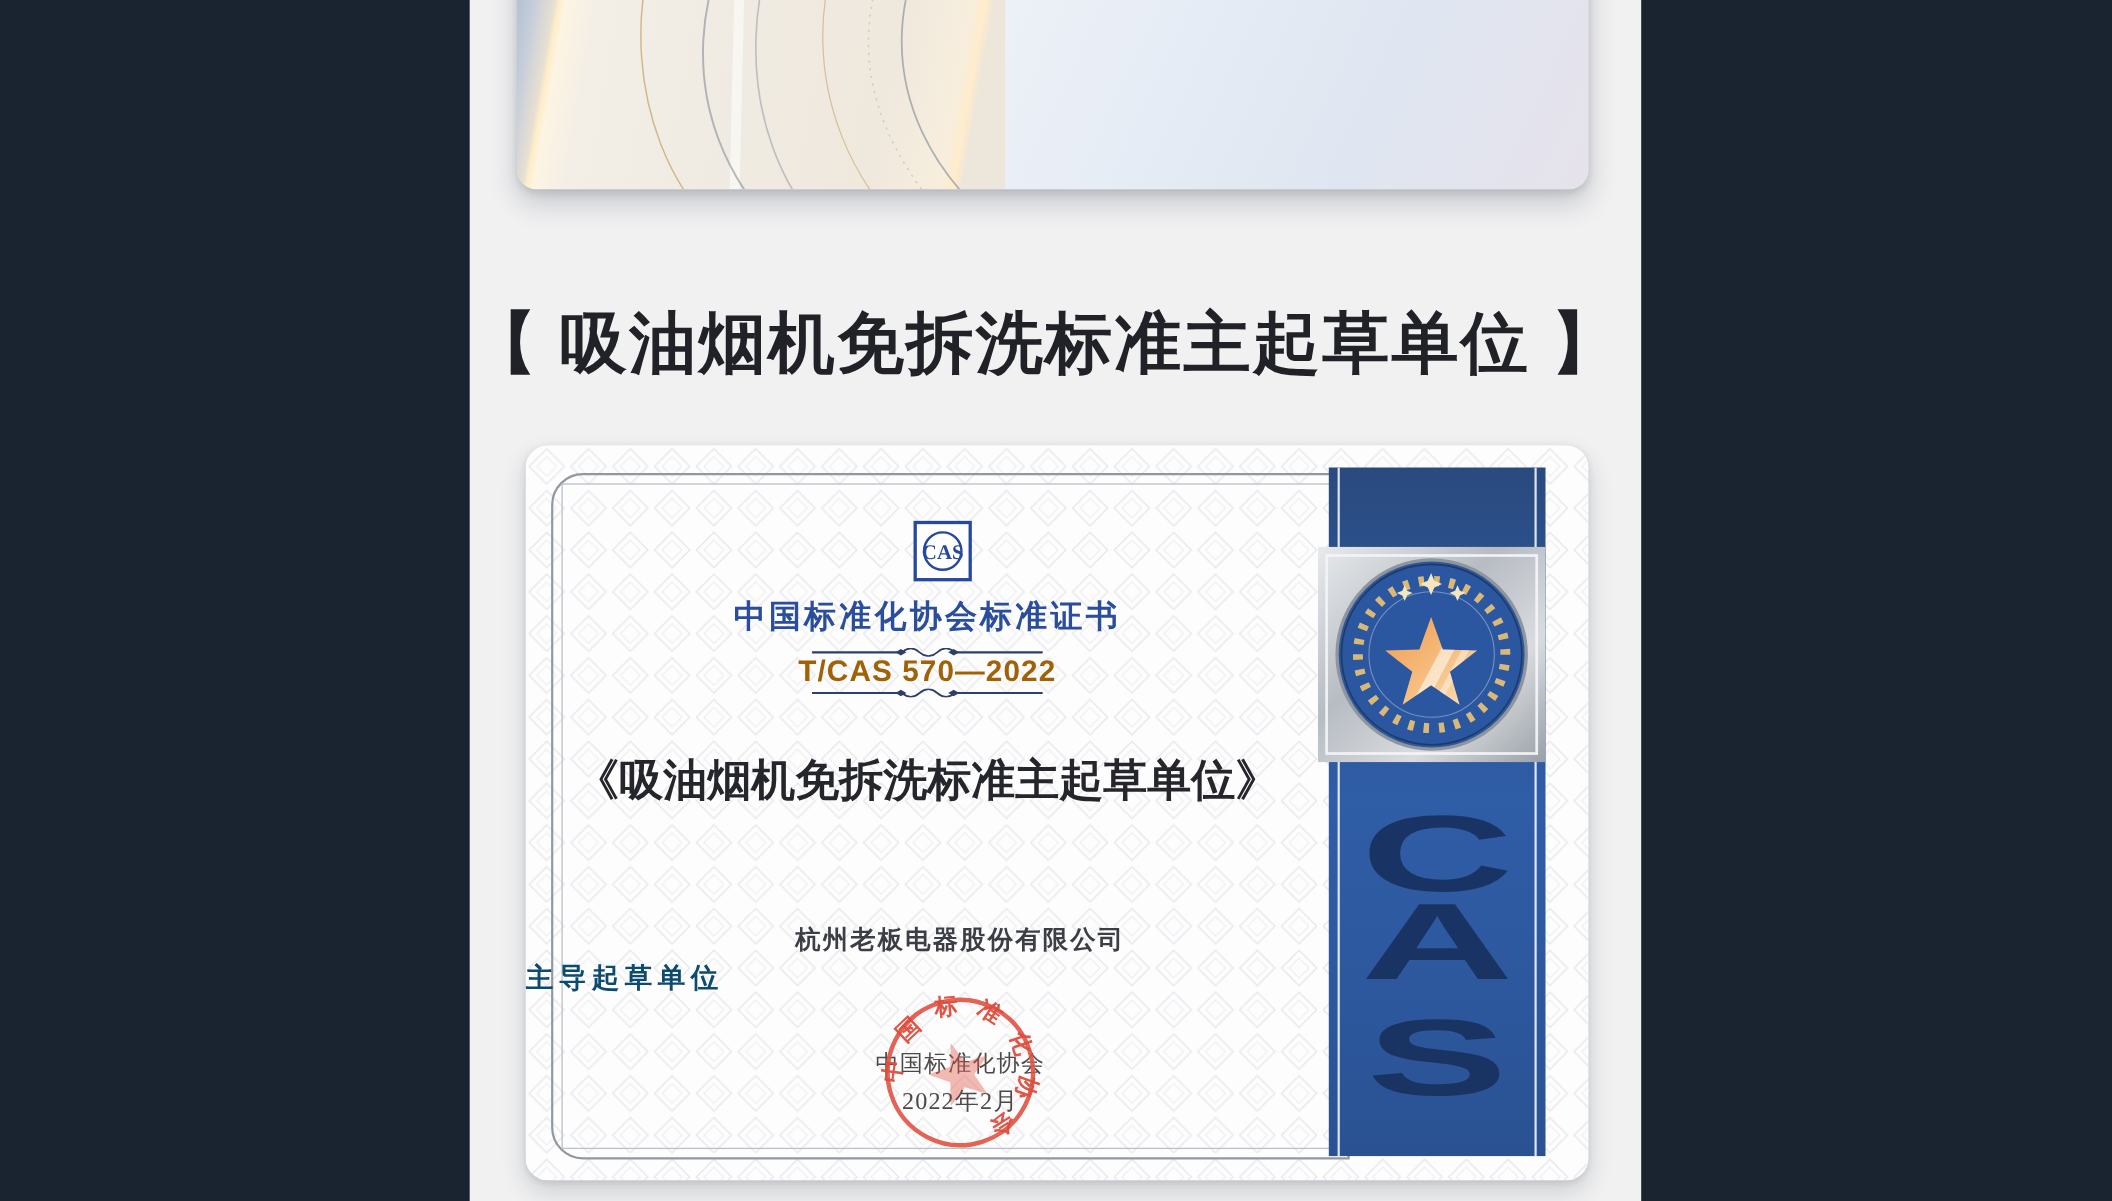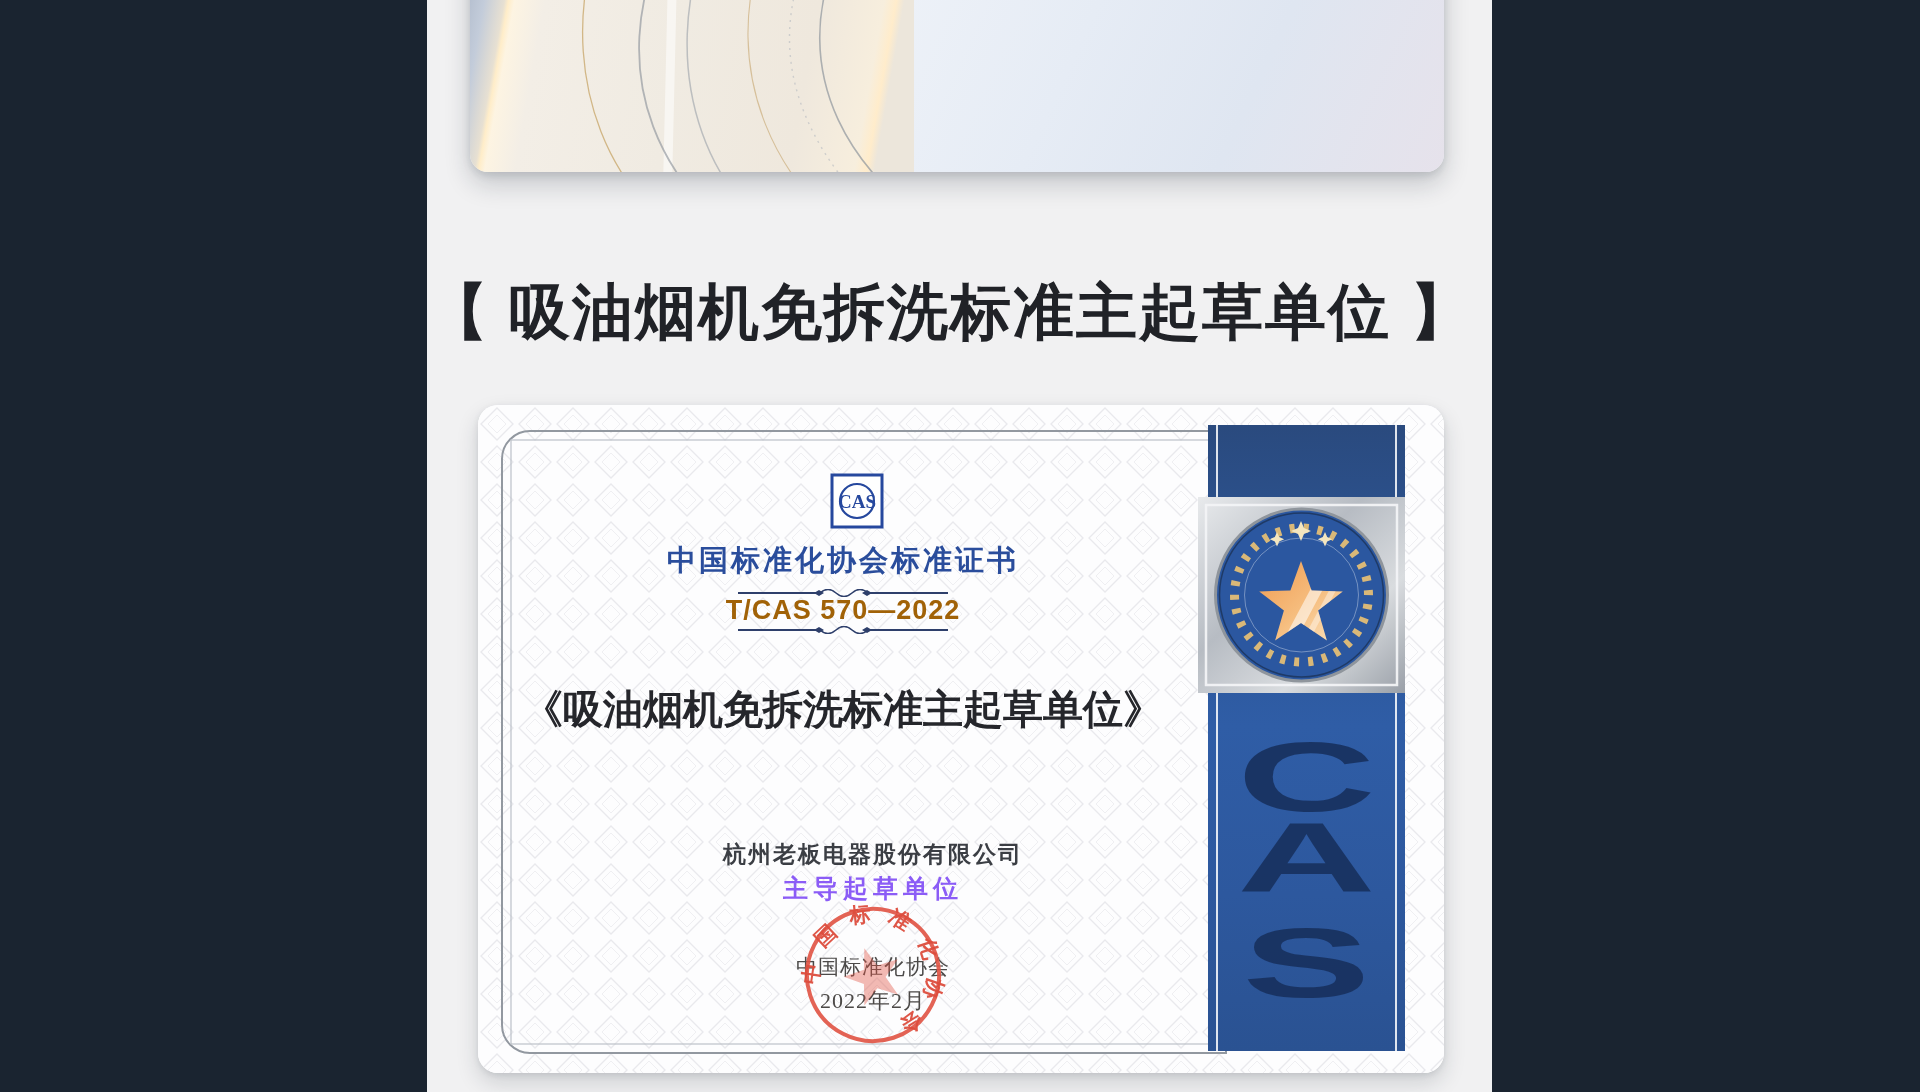--- a/index.html
+++ b/index.html
@@ -64,22 +64,22 @@
   }
   .cert-doc-title{
     position:absolute;left:-40px;top:277px;width:810px;text-align:center;
     font-size:40px;font-weight:bold;color:#25262b;white-space:nowrap;
   }
   .cert-company{
     position:absolute;left:0;top:434px;width:790px;text-align:center;
     font-size:23px;font-weight:bold;color:#3b3e44;letter-spacing:2px;
   }
   .cert-role{
-    position:absolute;left:0;top:467px;width:790px;text-align:center;
-    font-size:25px;font-weight:bold;color:#8b5cf6;letter-spacing:5px;
+    position:absolute;left:0;top:467px;width:790px;
+    font-size:25px;font-weight:bold;color:#0c4a6e;letter-spacing:5px;
   }
   .seal-print{
     position:absolute;left:230px;top:548px;width:330px;text-align:center;z-index:3;
   }
   .seal-print .l1{font-size:21px;color:#4c4a49;letter-spacing:1px;}
   .seal-print .l2{font-size:22px;color:#4c4947;margin-top:5px;letter-spacing:1px;font-family:Liberation Serif, serif;}
   .seal-stamp{position:absolute;left:315px;top:490px;z-index:5;transform:rotate(-18deg);}
 
   
   .cert-band{

